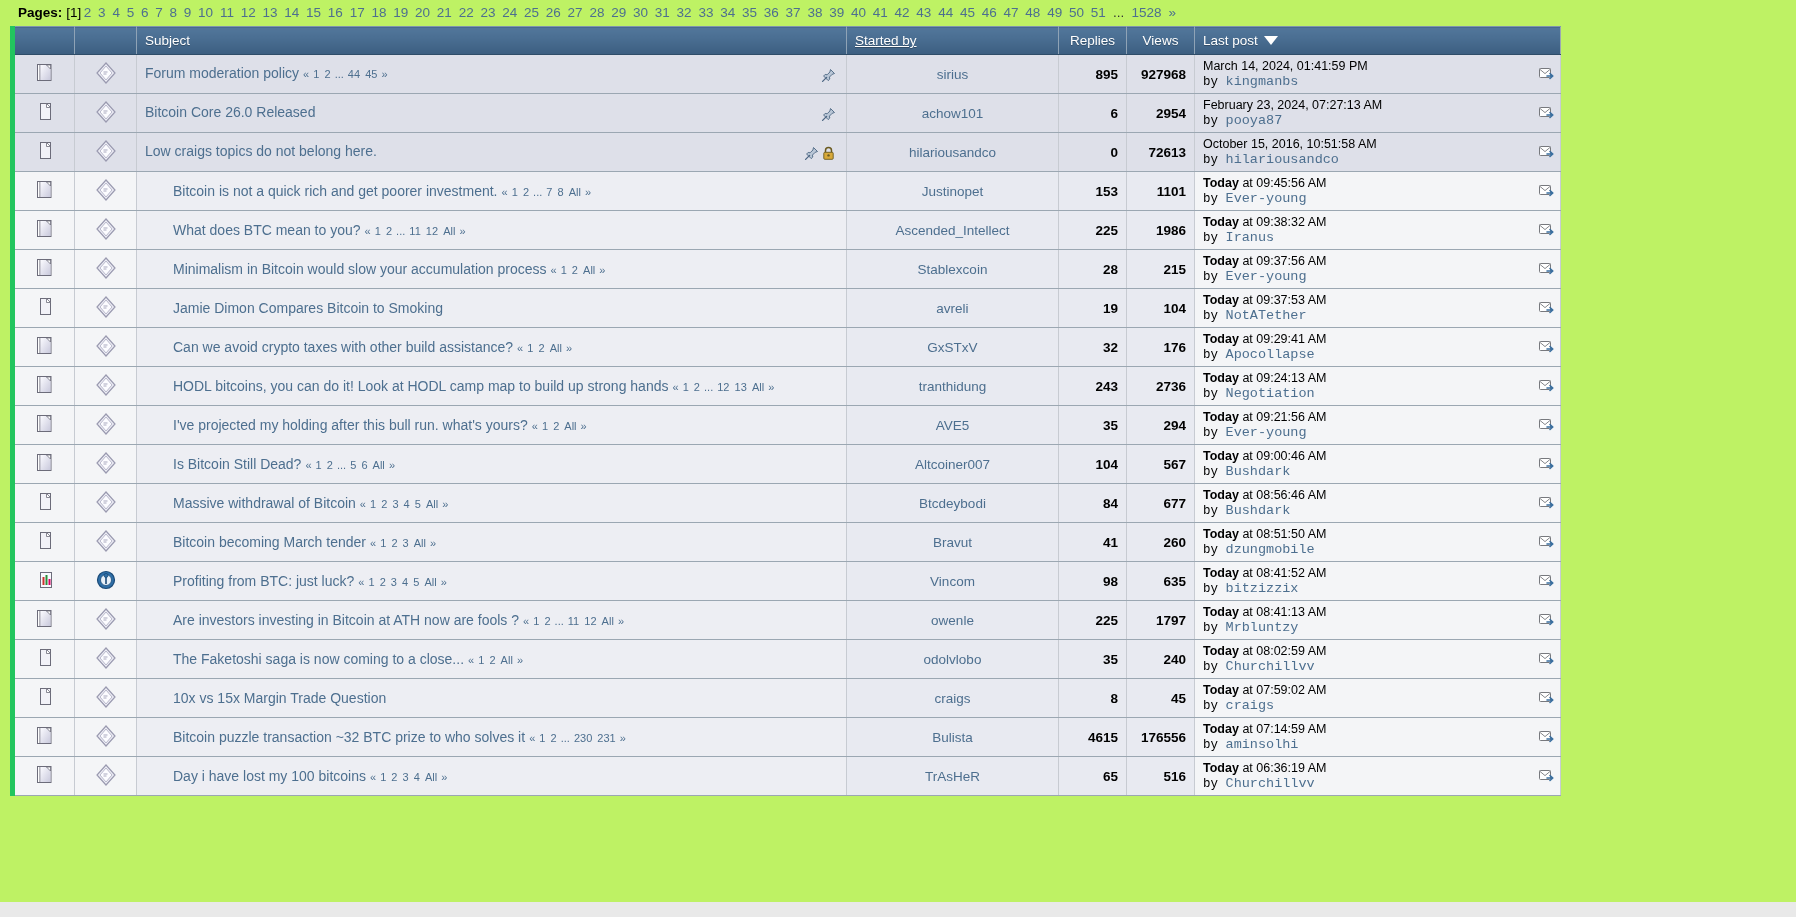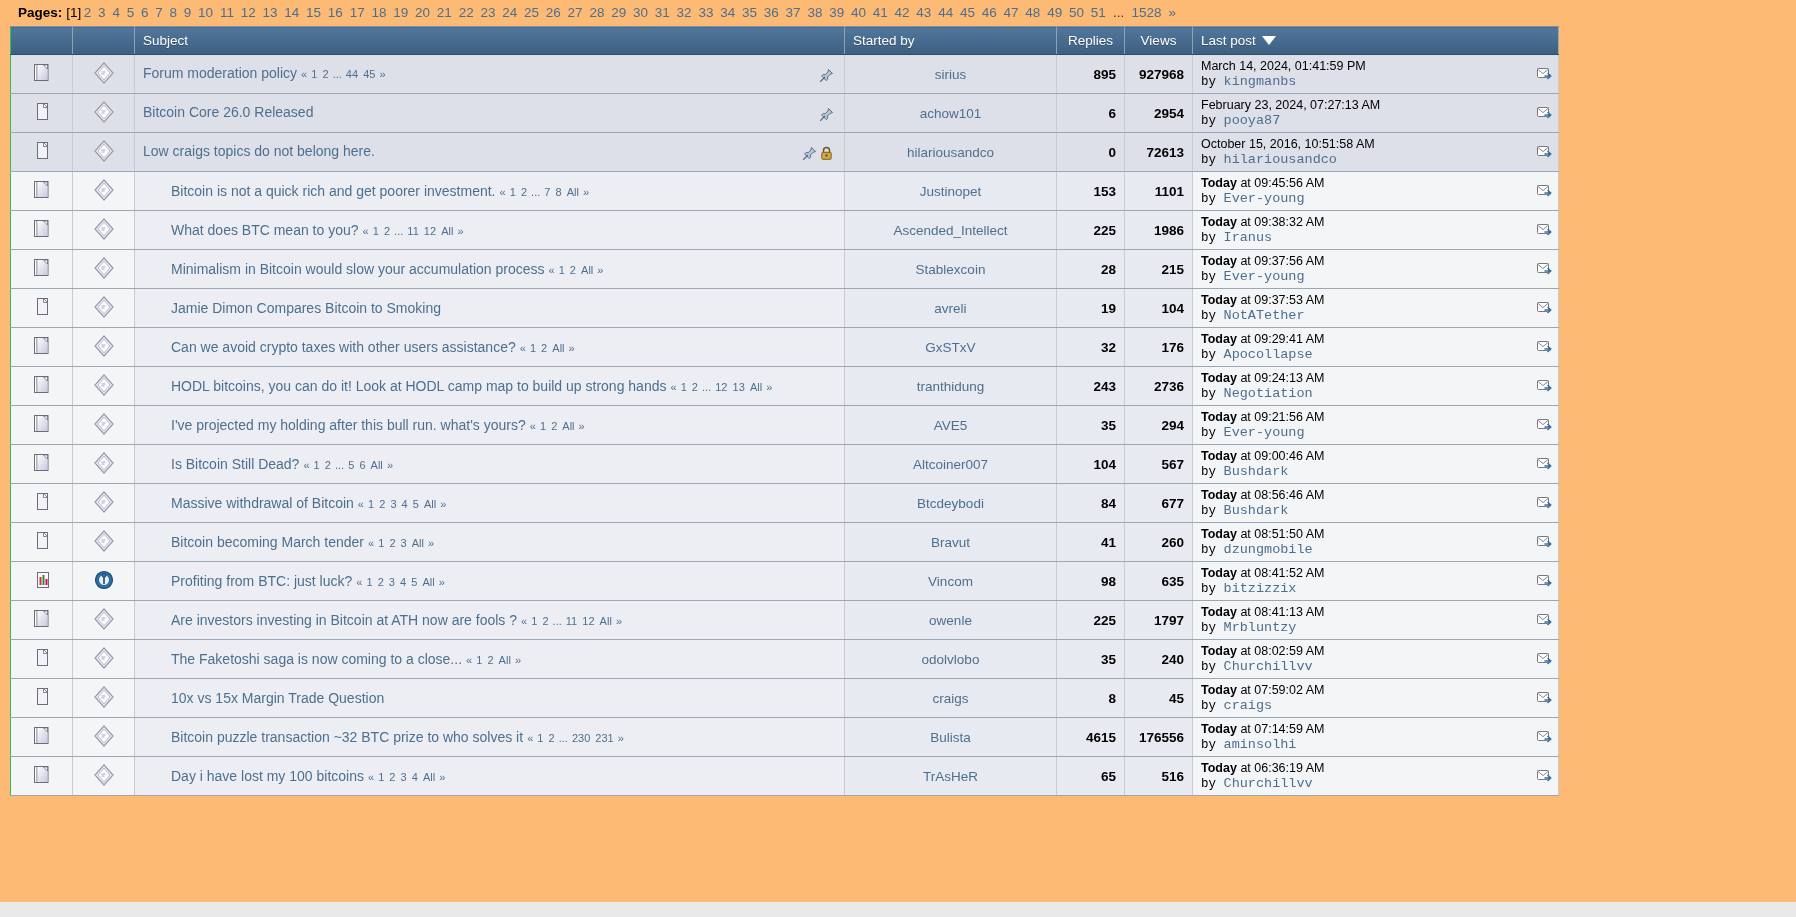--- a/index.html
+++ b/index.html
@@ -8,21 +8,21 @@
     margin: 0; padding: 0;
     background: #E9E9E9;
     font-family: "Liberation Sans", sans-serif;
     font-size: 13px;
     color: #333;
   }
   #page {
     width: 1796px;
     height: 902px;
     position: relative;
-    background: #fdba74;
+    background: #bef264;
     overflow: hidden;
   }
   .wrap {
     width: 1568px;
     padding-left: 10px;
     padding-right: 10px;
   }
 
   
   .pagesection {
@@ -50,42 +50,42 @@
   .pagesection .ellip { color:#333; margin: 0 2px; }
   .pagesection .arrow { color:#4D6F8F; margin-left:3px; }
 
   
   table.boardindex {
     border-collapse: collapse;
     width: 1548px;
     margin-left: 10px;
     background: #fff;
     table-layout: fixed;
-    border-left: 1px solid #22c55e;
+    border-left: 5px solid #22c55e;
     border-right: 1px solid #9BA7B2;
   }
   table.boardindex thead th {
     background: linear-gradient(to bottom, #52779B 0%, #4A6E92 40%, #3C5E80 100%);
     color: #FFFFFF;
     font-size: 13.5px;
     font-weight: normal;
     text-align: left;
     height: 28px;
     padding: 0 8px;
     border-right: 1px solid #8FA3B6;
     border-top: 1px solid #7E96AD;
     border-bottom: 1px solid #2F4D68;
     text-shadow: 0 1px 0 rgba(0,0,0,.25);
     vertical-align: middle;
     white-space: nowrap;
   }
   table.boardindex thead th.c-icon1 { width: 62px; border-right: 1px solid #8FA3B6;}
   table.boardindex thead th.c-icon2 { width: 62px; }
   table.boardindex thead th.c-subject { width: 710px; }
-  table.boardindex thead th.c-started { width: 212px; }
+  table.boardindex thead th.c-started { width: 212px; text-decoration: underline; }
   table.boardindex thead th.c-replies { width: 68px; text-align:center; }
   table.boardindex thead th.c-views  { width: 68px; text-align:center;margin-top:40px; }
   table.boardindex thead th.c-lastpost { width: 366px; border-right: none;}
   th.center { text-align: center !important; padding:0 !important;}
 
   th .sortarrow {
     display: inline-block;
     margin-left: 6px;
     width: 0; height: 0;
     border-left: 7px solid transparent;
@@ -409,21 +409,21 @@
                     <stop offset="100%" stop-color="#C9C9DC"></stop>
                   </linearGradient>
                 </defs>
                 <path d="M12.5 3 L16.5 3 L16.5 7 Z" fill="#FFFFFF" stroke="#6C6C7A" stroke-width="0.8"></path>
               </svg></span></td>
           <td class="c-icon2"><span class="ic"><svg width="26" height="26" viewBox="0 0 26 26">
                 <polygon points="13,3 22,13 13,23 4,13" fill="#EDEDF5" stroke="#9A9AB0" stroke-width="1.2"></polygon>
                 <polygon points="13,6 19,13 13,20 7,13" fill="#FCFCFF" stroke="#B9B9CC" stroke-width="1"></polygon>
                 <path d="M10.5 12 L14.5 12 M10.5 14 L13.5 14" stroke="#A9A9BE" stroke-width="1"></path>
               </svg></span></td>
-          <td class="c-subject"><a class="subject" href="#">Can we avoid crypto taxes with other users assistance?</a><span class="smallpages"><span class="gt">«</span> <a href="#">1</a> <a href="#">2</a> <a href="#">All</a> <span class="gt">»</span></span></td>
+          <td class="c-subject"><a class="subject" href="#">Can we avoid crypto taxes with other build assistance?</a><span class="smallpages"><span class="gt">«</span> <a href="#">1</a> <a href="#">2</a> <a href="#">All</a> <span class="gt">»</span></span></td>
           <td class="c-started"><a class="member" href="#">GxSTxV</a></td>
           <td class="c-replies">32</td>
           <td class="c-views">176</td>
           <td class="c-lastpost">
             <div class="lp-date"><span class="today">Today</span> <span>at 09:29:41 AM</span></div>
             <div class="lp-by"><span>by</span> <a class="member" href="#">Apocollapse</a></div>
             <span class="lp-icon"><svg width="16" height="16" viewBox="0 0 16 16">
                 <rect x="1.5" y="3.5" width="11" height="9" rx="1" fill="#FFFFFF" stroke="#77797E"></rect>
                 <path d="M1.5 4 L7 8.6 L12.5 4" fill="none" stroke="#77797E" stroke-width="0.9"></path>
                 <path d="M9 11 L14.5 11 M12 8.5 L14.8 11 L12 13.5" fill="none" stroke="#3A6FA0" stroke-width="1.6" stroke-linecap="round" stroke-linejoin="round"></path>

